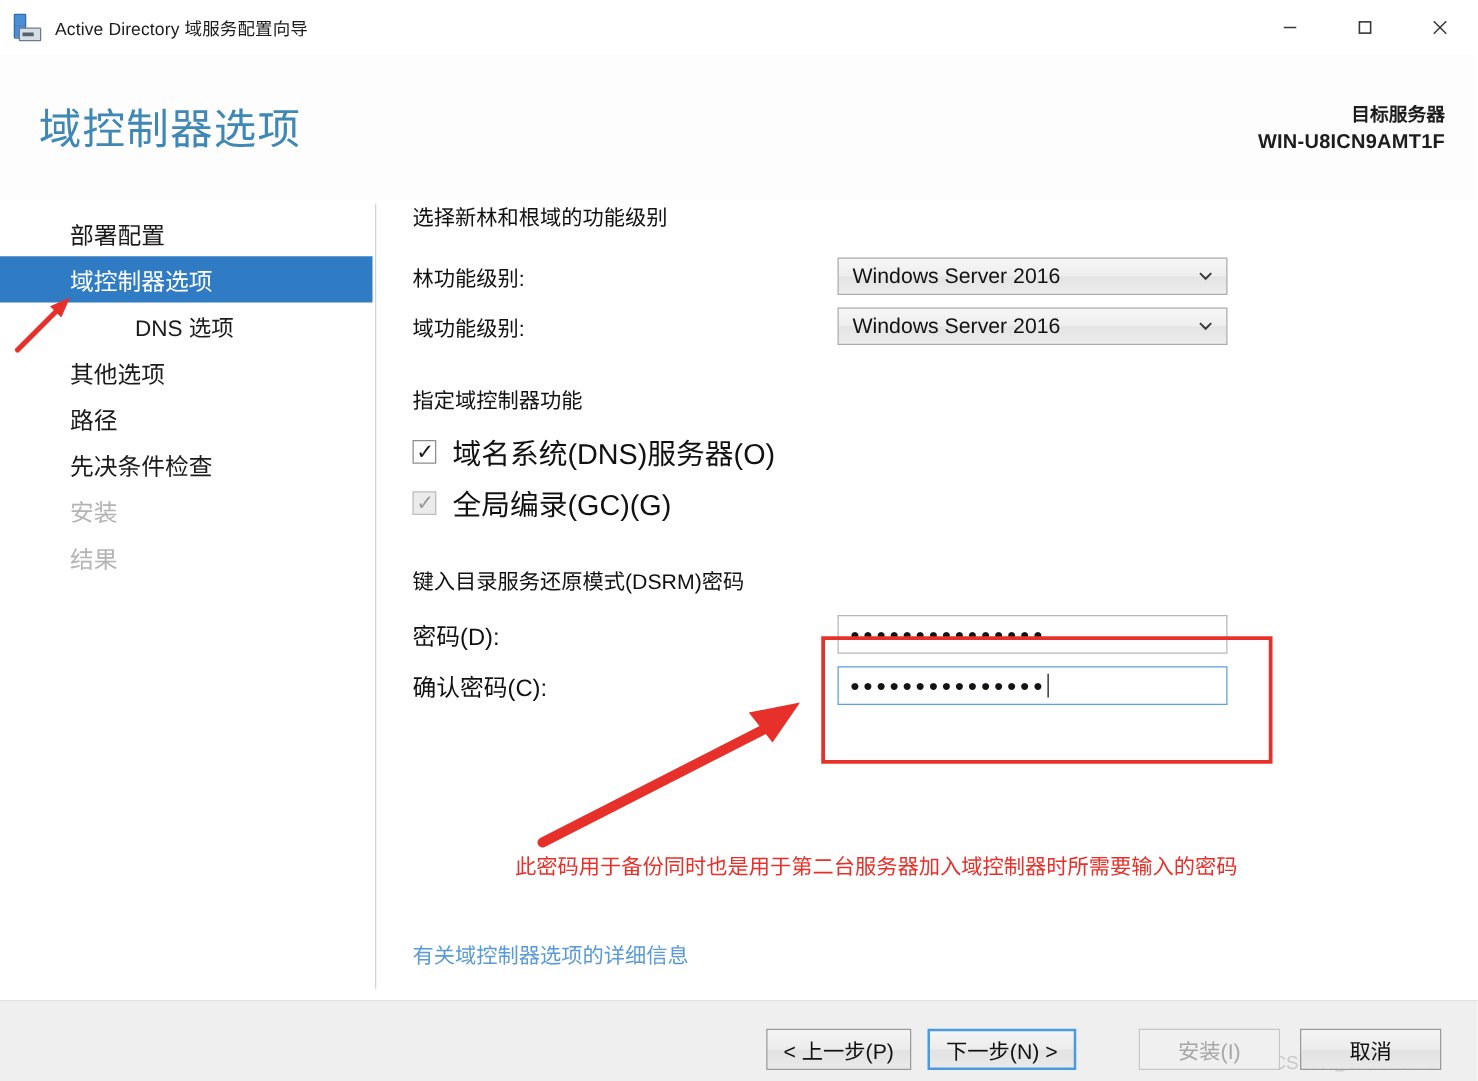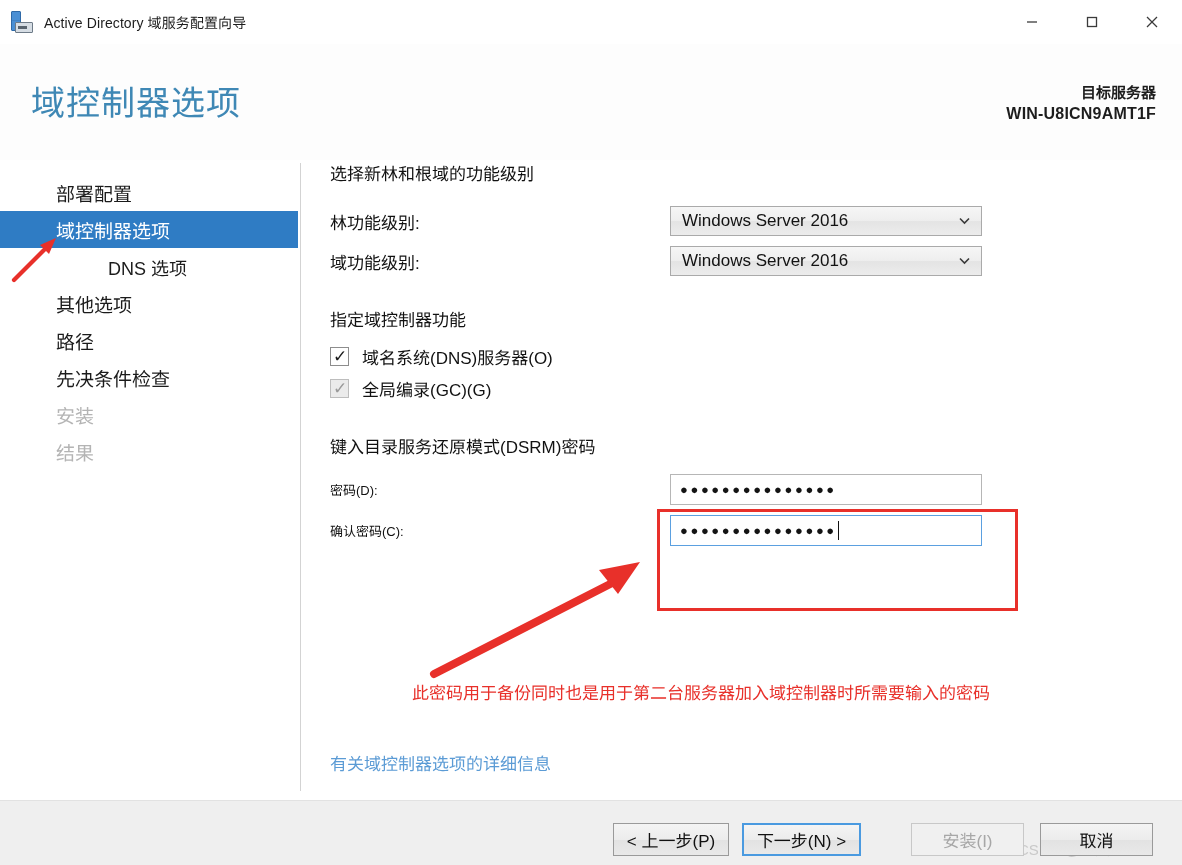--- a/index.html
+++ b/index.html
@@ -134,21 +134,21 @@
     left: 300px;
     top: 3px;
     width: 1px;
     height: 628px;
     background: #d3d3d3;
   }
 
   
   .sidebar {
     position: absolute;
-    left: 0; top: 14px;
+    left: 0; top: 8px;
     width: 298px;
   }
   .nav-item {
     height: 37px;
     display: flex;
     align-items: center;
     padding-left: 56px;
     font-size: 19px;
     color: #1b1b1b;
     box-sizing: border-box;
@@ -238,29 +238,29 @@
   .checkbox .tick {
     position: absolute;
     left: 2px;
     top: -1px;
     font-size: 17px;
     line-height: 19px;
     color: #1a1a1a;
   }
   .checkbox.dim .tick { color: #9a9a9a; }
   .check-label {
-    font-size: 17px;
+    font-size: 23px;
     color: #111111;
     white-space: nowrap;
   }
 
   
   .pw-label {
     width: 340px;
-    font-size: 13px;
+    font-size: 19px;
     color: #111111;
     white-space: nowrap;
     flex: none;
   }
   .pw-row {
     display: flex;
     align-items: center;
     margin-top: 9px;
   }
   .pw-input {

